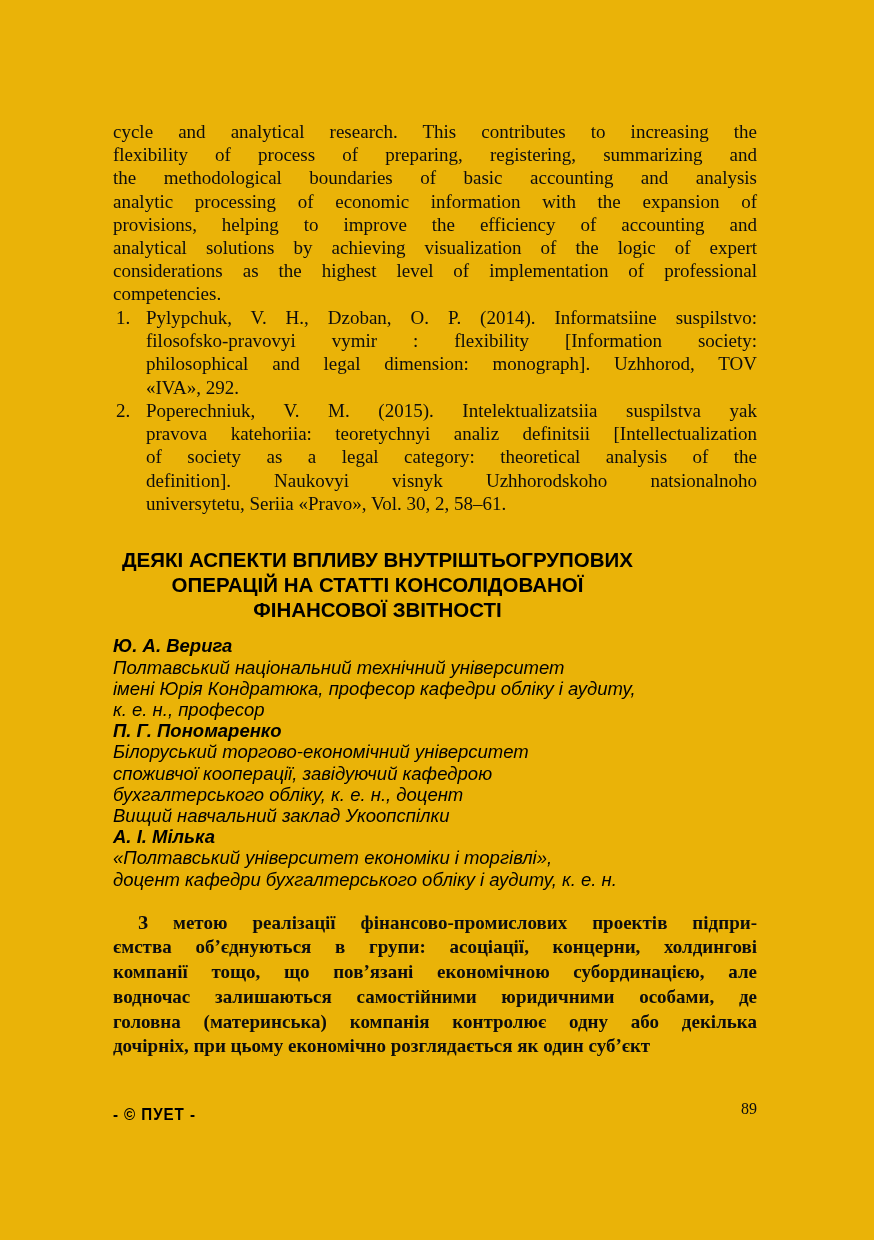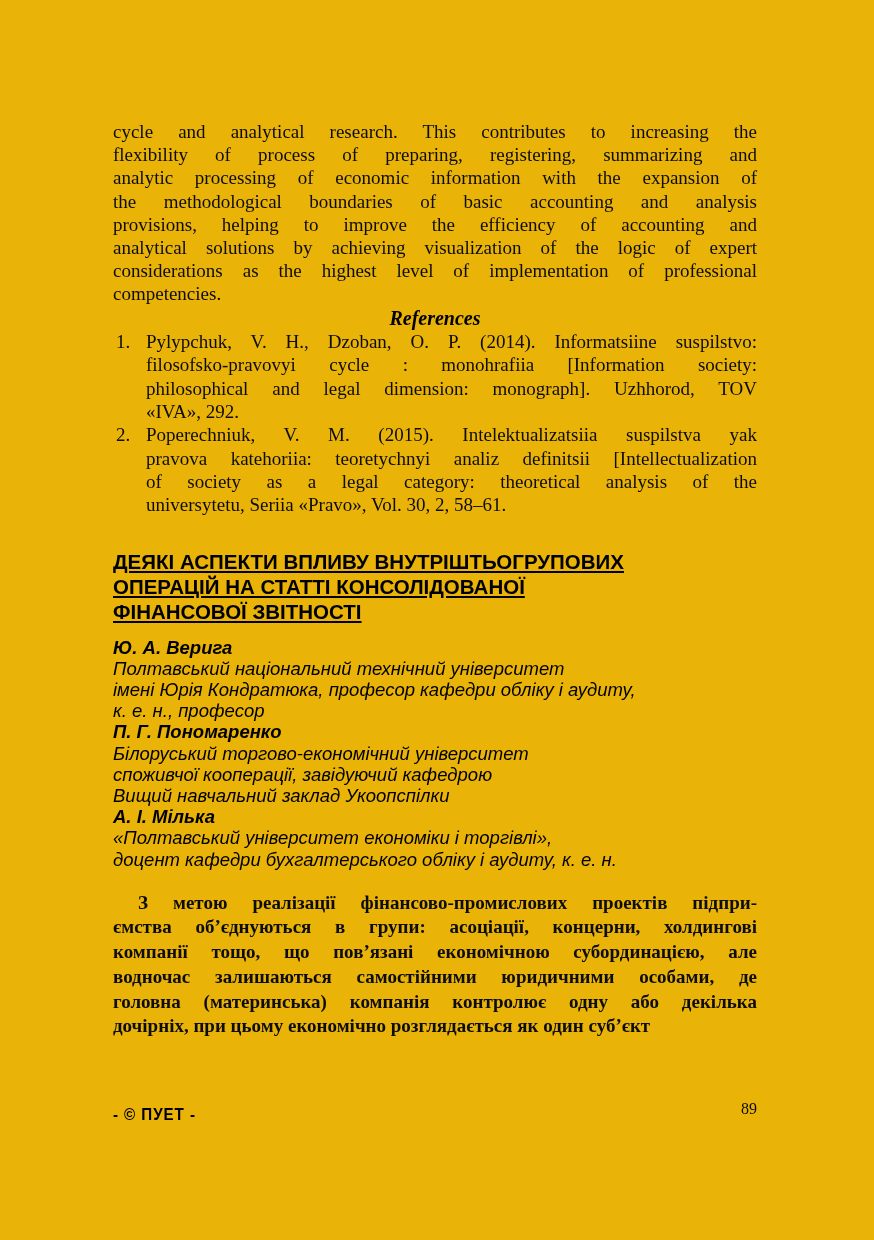--- a/index.html
+++ b/index.html
@@ -54,23 +54,23 @@
   .ref-text .line.last { text-align-last: left; font-family: Liberation Serif, serif; }
 
   .article-title {
     margin: 32px 115px 0 0;
     font-family: "Liberation Sans", sans-serif;
     font-weight: bold;
     font-size: 20.5px;
     color: #000;
   }
   .article-title .line {
+    text-align: center;
     line-height: 25px;
     white-space: nowrap;
-    text-decoration: underline;
   }
 
   .authors {
     margin-top: 13px;
     font-family: "Liberation Sans", sans-serif;
     font-style: italic;
     font-size: 18.5px;
     color: #000;
   }
   .authors .line {
@@ -109,65 +109,66 @@
 </style>
 </head>
 <body>
 
 <div class="page">
   <div class="content">
 
     <div class="para serif">
         <div class="line">cycle and analytical research. This contributes to increasing the</div>
         <div class="line">flexibility of process of preparing, registering, summarizing and</div>
+        <div class="line">the methodological boundaries of basic accounting and analysis</div>
         <div class="line">analytic processing of economic information with the expansion of</div>
-        <div class="line">the methodological boundaries of basic accounting and analysis</div>
         <div class="line">provisions, helping to improve the efficiency of accounting and</div>
         <div class="line">analytical solutions by achieving visualization of the logic of expert</div>
         <div class="line">considerations as the highest level of implementation of professional</div>
         <div class="line last">competencies.</div>
       </div>
 
-    <div class="ref-heading">References</div>
 
     <div class="ref-list">
       <div class="ref-item">
         <span class="ref-num">1.</span>
         <div class="ref-text">
             <div class="line">Pylypchuk, V. H., Dzoban, O. P. (2014). Informatsiine suspilstvo:</div>
-            <div class="line">filosofsko-pravovyi cycle : monohrafiia [Information society:</div>
+            <div class="line">filosofsko-pravovyi vymir : flexibility [Information society:</div>
             <div class="line">philosophical and legal dimension: monograph]. Uzhhorod, TOV</div>
             <div class="line last">«IVA», 292.</div>
           </div>
       </div>
       <div class="ref-item">
         <span class="ref-num">2.</span>
         <div class="ref-text">
             <div class="line">Poperechniuk, V. M. (2015). Intelektualizatsiia suspilstva yak</div>
             <div class="line">pravova katehoriia: teoretychnyi analiz definitsii [Intellectualization</div>
             <div class="line">of society as a legal category: theoretical analysis of the</div>
+            <div class="line">definition]. Naukovyi visnyk Uzhhorodskoho natsionalnoho</div>
             <div class="line last">universytetu, Seriia «Pravo», Vol. 30, 2, 58–61.</div>
           </div>
       </div>
     </div>
 
     <div class="article-title">
         <div class="line">ДЕЯКІ АСПЕКТИ ВПЛИВУ ВНУТРІШТЬОГРУПОВИХ</div>
         <div class="line">ОПЕРАЦІЙ НА СТАТТІ КОНСОЛІДОВАНОЇ</div>
         <div class="line last">ФІНАНСОВОЇ ЗВІТНОСТІ</div>
       </div>
 
     <div class="authors">
         <div class="line bold">Ю. А. Верига</div>
         <div class="line">Полтавський національний технічний університет</div>
         <div class="line">імені Юрія Кондратюка, професор кафедри обліку і аудиту,</div>
         <div class="line">к. е. н., професор</div>
         <div class="line bold">П. Г. Пономаренко</div>
         <div class="line">Білоруський торгово-економічний університет</div>
         <div class="line">споживчої кооперації, завідуючий кафедрою</div>
+        <div class="line">бухгалтерського обліку, к. е. н., доцент</div>
         <div class="line">Вищий навчальний заклад Укоопспілки</div>
         <div class="line bold">А. І. Мілька</div>
         <div class="line">«Полтавський університет економіки і торгівлі»,</div>
         <div class="line last">доцент кафедри бухгалтерського обліку і аудиту, к. е. н.</div>
       </div>
 
     <div class="para serif body-para indent-first">
         <div class="line">З метою реалізації фінансово-промислових проектів підпри-</div>
         <div class="line">ємства об’єднуються в групи: асоціації, концерни, холдингові</div>
         <div class="line">компанії тощо, що пов’язані економічною субординацією, але</div>

